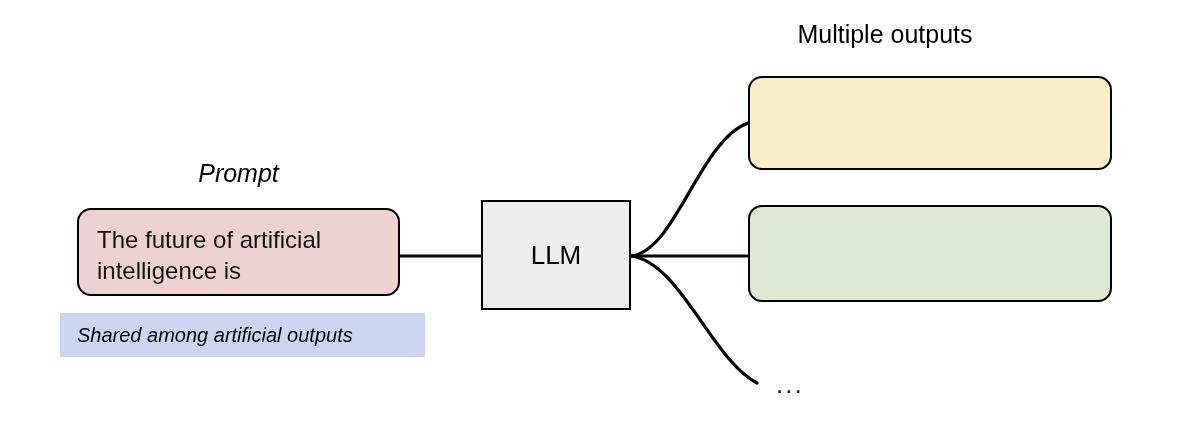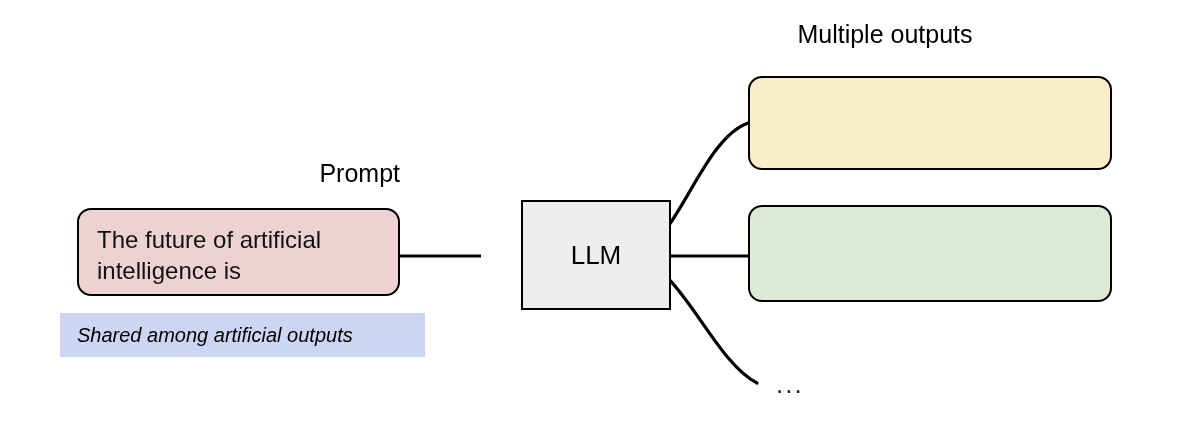--- a/index.html
+++ b/index.html
@@ -33,24 +33,25 @@
   .rounded {
     border-radius: 14px;
   }
 
   
   #prompt-label {
     position: absolute;
     left: 77px;
     top: 158px;
     width: 323px;
-    text-align: right;
+    text-align: center;
     font-size: 25px;
     line-height: 30px;
     white-space: nowrap;
+    font-style: italic;
   }
 
   
   #prompt-box {
     left: 77px;
     top: 208px;
     width: 323px;
     height: 88px;
     background: #eed2d2;
   }
@@ -86,21 +87,20 @@
   
   #llm-box {
     left: 481px;
     top: 200px;
     width: 150px;
     height: 110px;
     background: #eeeeee;
     display: flex;
     align-items: center;
     justify-content: center;
-    margin-left: 40px;
   }
   #llm-label {
     font-size: 26px;
     line-height: 30px;
   }
 
   
   #outputs-label {
     position: absolute;
     left: 703px;

